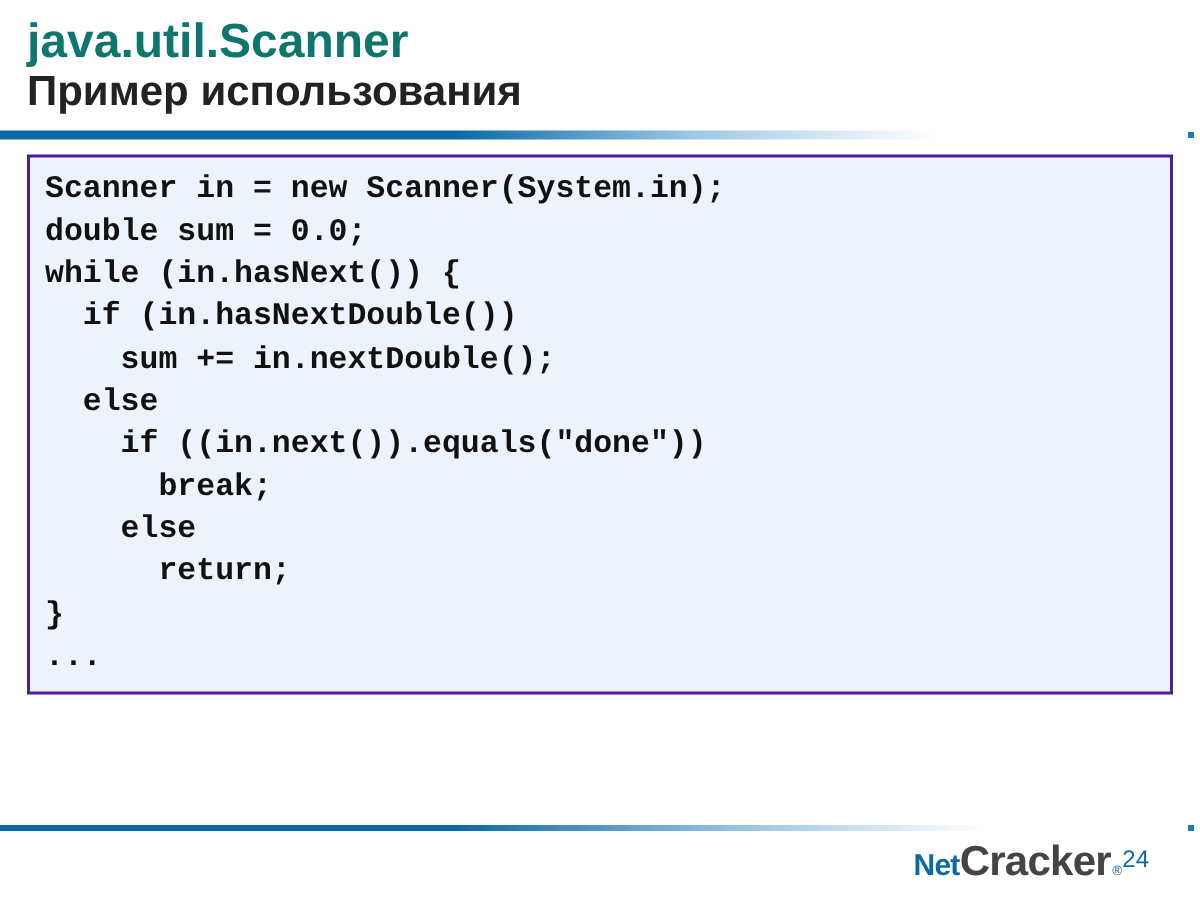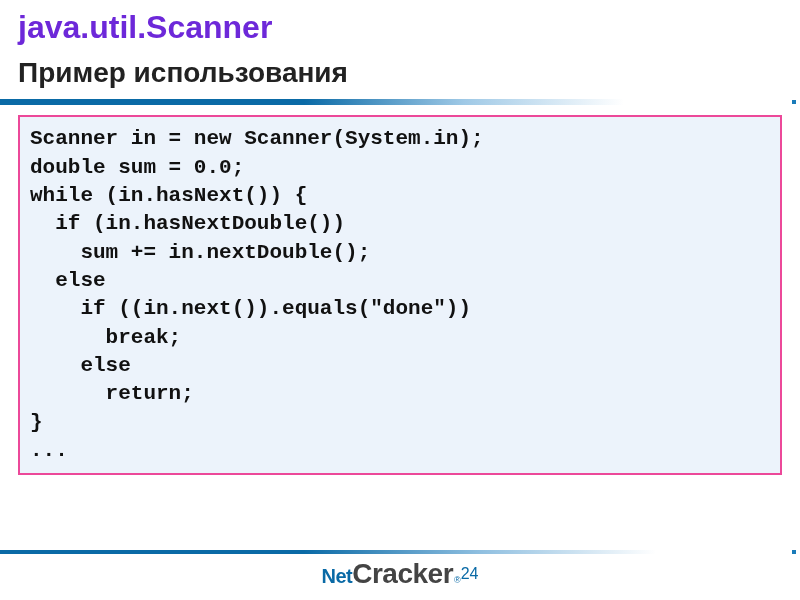--- a/index.html
+++ b/index.html
@@ -13,23 +13,23 @@
   }
   .slide {
     position: relative;
     width: 100%;
     height: 100%;
     padding: 10px 18px 0 18px;
   }
   .title {
     font-size: 32px;
     font-weight: bold;
-    color: #6d28d9;
+    color: #0f766e;
     line-height: 1.1;
-    margin-bottom: 12px;
+    margin-bottom: 0;
   }
   .subtitle {
     font-size: 28px;
     font-weight: bold;
     color: #222;
     margin-bottom: 10px;
   }
   .hr-bar {
     position: relative;
     height: 6px;
@@ -48,21 +48,21 @@
   .hr-bar::after {
     content: "";
     position: absolute;
     right: -14px;
     top: 1px;
     width: 4px;
     height: 4px;
     background: #1a7bb9;
   }
   .code-box {
-    border: 2px solid #ec4899;
+    border: 2px solid #4c1d95;
     background: #ecf3fb;
     padding: 8px 10px 8px 10px;
     font-family: "Courier New", Courier, monospace;
     font-size: 21px;
     font-weight: bold;
     line-height: 1.35;
     color: #111;
     white-space: pre;
   }
   .bottom-bar {
@@ -78,26 +78,26 @@
     position: absolute;
     right: 4px;
     top: 0px;
     width: 4px;
     height: 4px;
     background: #1a7bb9;
   }
   .footer {
     position: absolute;
     left: 0;
-    right: 0;
+    right: 12px;
     bottom: 0;
     height: 46px;
     display: flex;
     align-items: center;
-    justify-content: center;
+    justify-content: flex-end;
     padding: 0 22px 6px 22px;
   }
   .logo {
     display: flex;
     align-items: baseline;
     font-family: Arial, sans-serif;
   }
   .logo .net {
     color: #0a6aa6;
     font-weight: bold;

